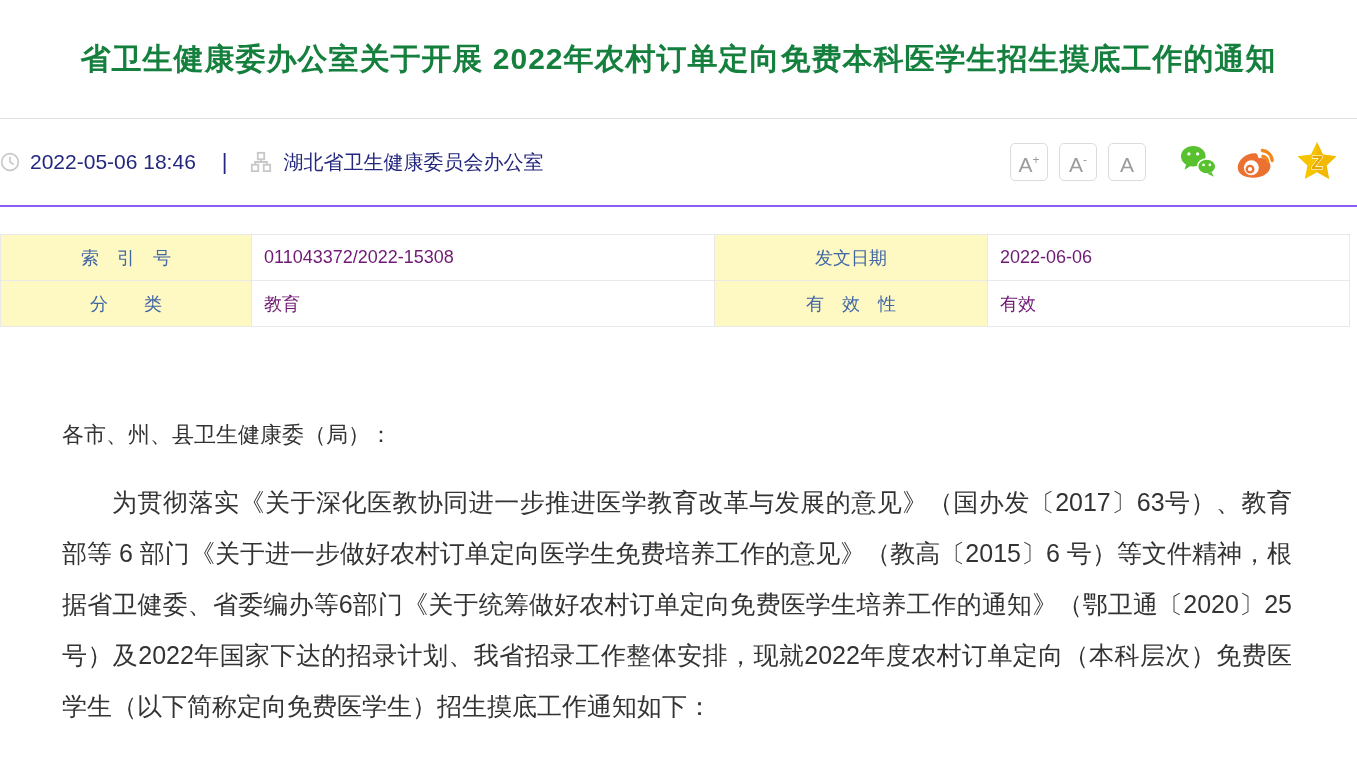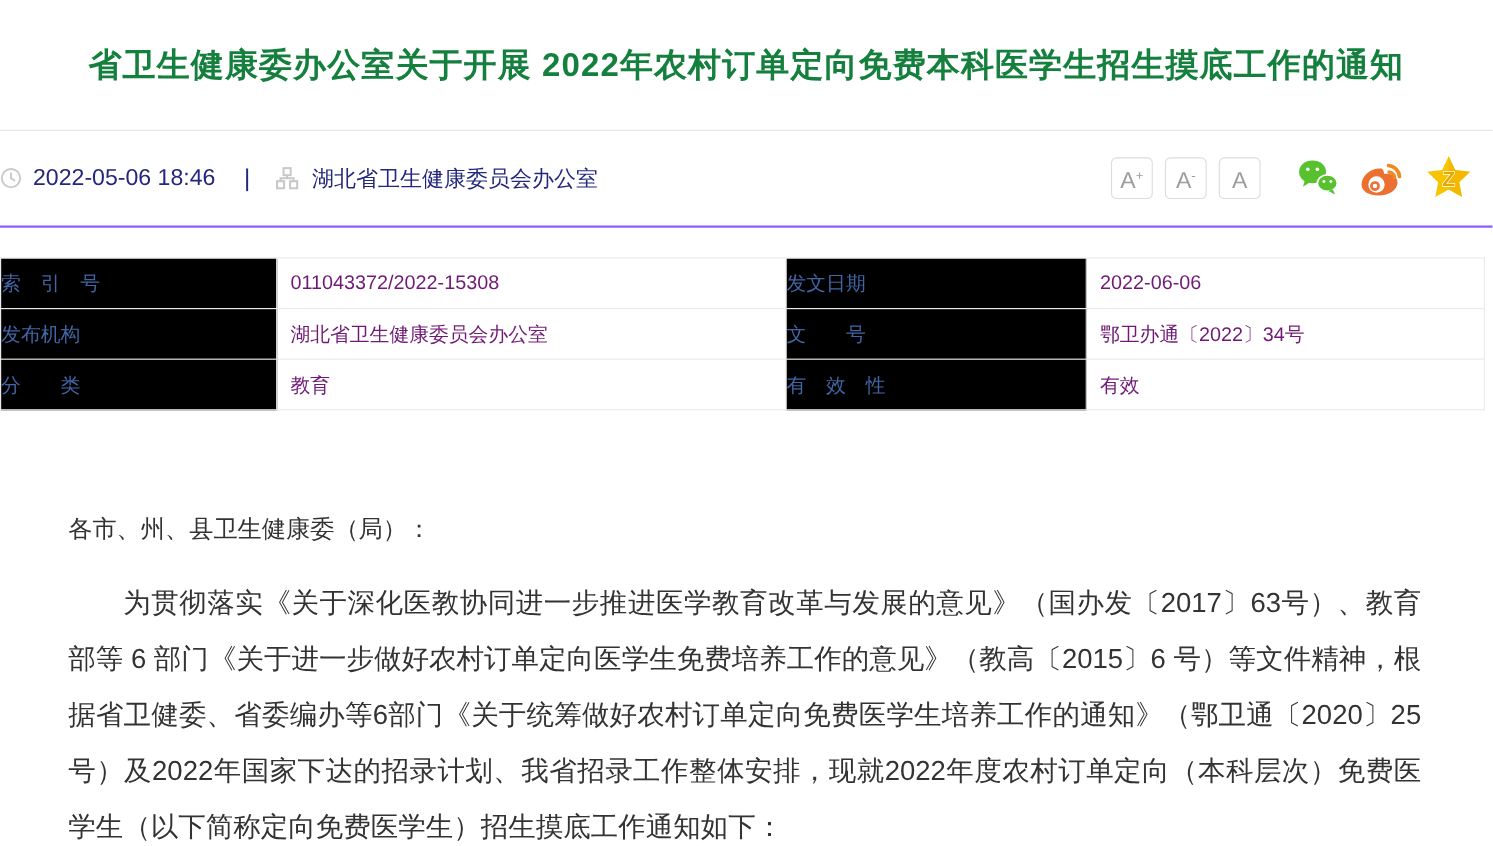--- a/index.html
+++ b/index.html
@@ -33,21 +33,21 @@
   .share-btn { border:none; background:transparent; cursor:pointer; padding:0;
                display:inline-flex; align-items:center; }
   .share-btn.wechat { margin-left:33px; }
   .share-btn.weibo  { margin-left:18px; }
   .share-btn.qzone  { margin-left:22px; }
 
   
   .info-table-wrap { margin-top:27px; }
   table.info { border-collapse:collapse; table-layout:fixed; width:1349px; }
   table.info td { border:1px solid #e9e9e9; height:46px; font-size:18px; }
-  td.label-cell { background:#000000; color:#4166a5; text-align:left; }
+  td.label-cell { background:#fef9c3; color:#4166a5; text-align:center; }
   td.value-cell { padding-left:12px; color:#701a75; }
   .col-l1 { width:251px; } .col-v1 { width:463px; }
   .col-l2 { width:273px; } .col-v2 { width:362px; }
 
   
   .article { margin:92px 65px 0 62px; color:#333; }
   .salutation { font-size:22px; line-height:32px; }
   .para { font-size:25px; line-height:51px; margin-top:26px;
           text-indent:2em; text-align:justify; }
 </style>
@@ -133,26 +133,20 @@
 <div class="info-table-wrap">
   <table class="info">
     <tbody>
         <tr>
       <td class="label-cell col-l1">索　引　号</td>
       <td class="value-cell col-v1">011043372/2022-15308</td>
       <td class="label-cell col-l2">发文日期</td>
       <td class="value-cell col-v2">2022-06-06</td>
     </tr>
     <tr>
-      <td class="label-cell">发布机构</td>
-      <td class="value-cell">湖北省卫生健康委员会办公室</td>
-      <td class="label-cell">文　　号</td>
-      <td class="value-cell">鄂卫办通〔2022〕34号</td>
-    </tr>
-    <tr>
       <td class="label-cell">分　　类</td>
       <td class="value-cell">教育</td>
       <td class="label-cell">有　效　性</td>
       <td class="value-cell">有效</td>
     </tr>
   </tbody>
     </table>
 </div>
 
 <div class="article">

